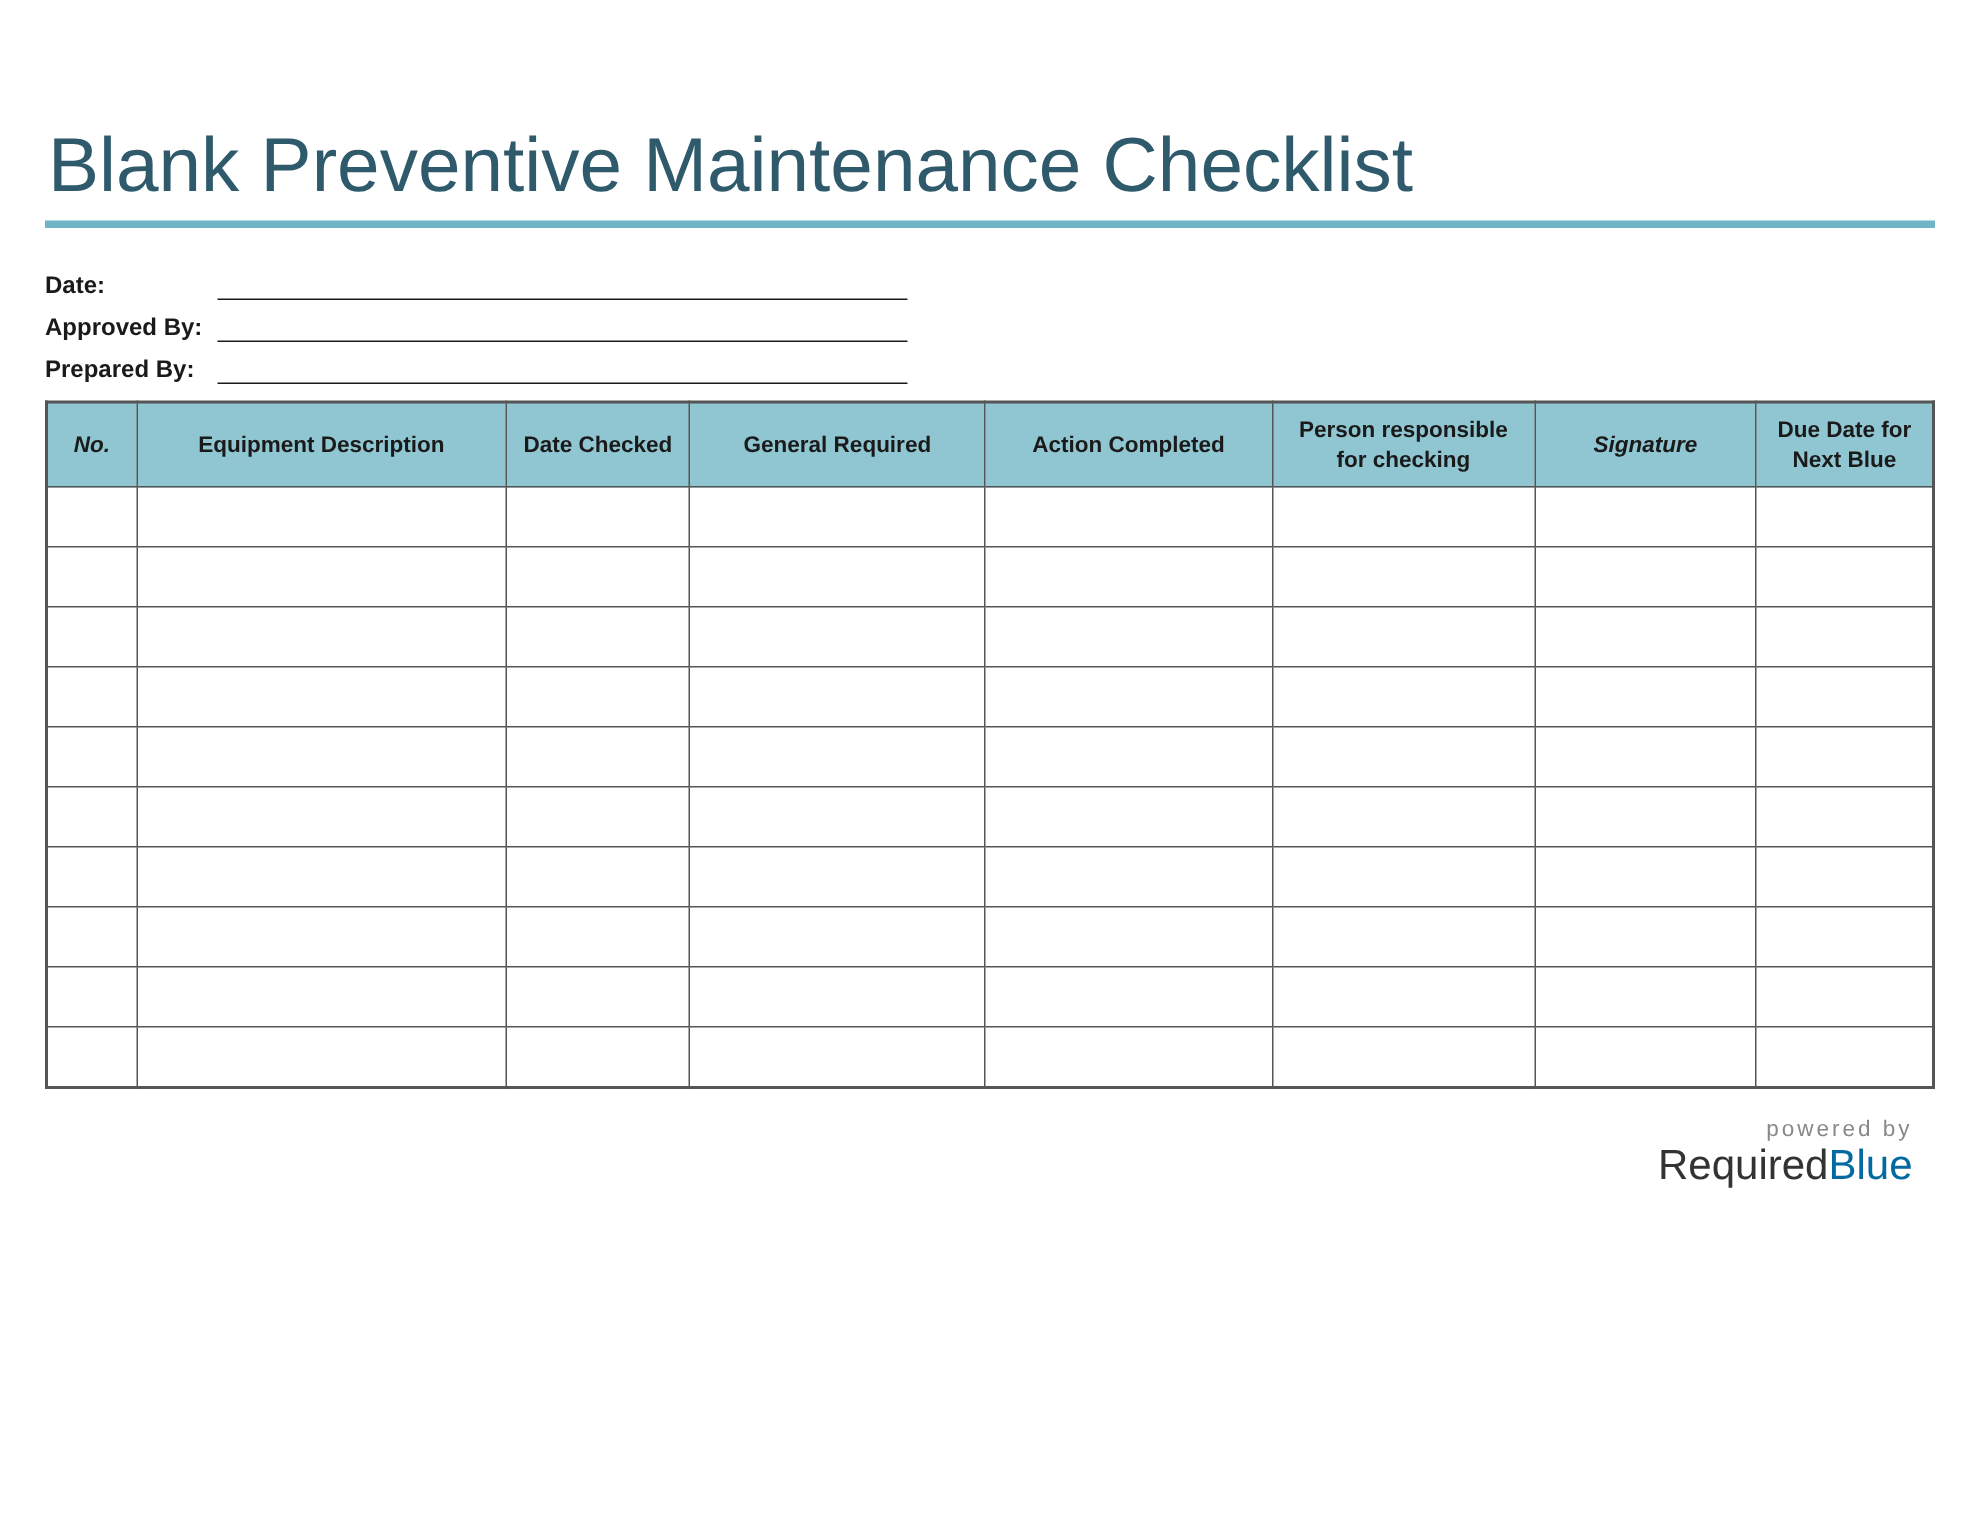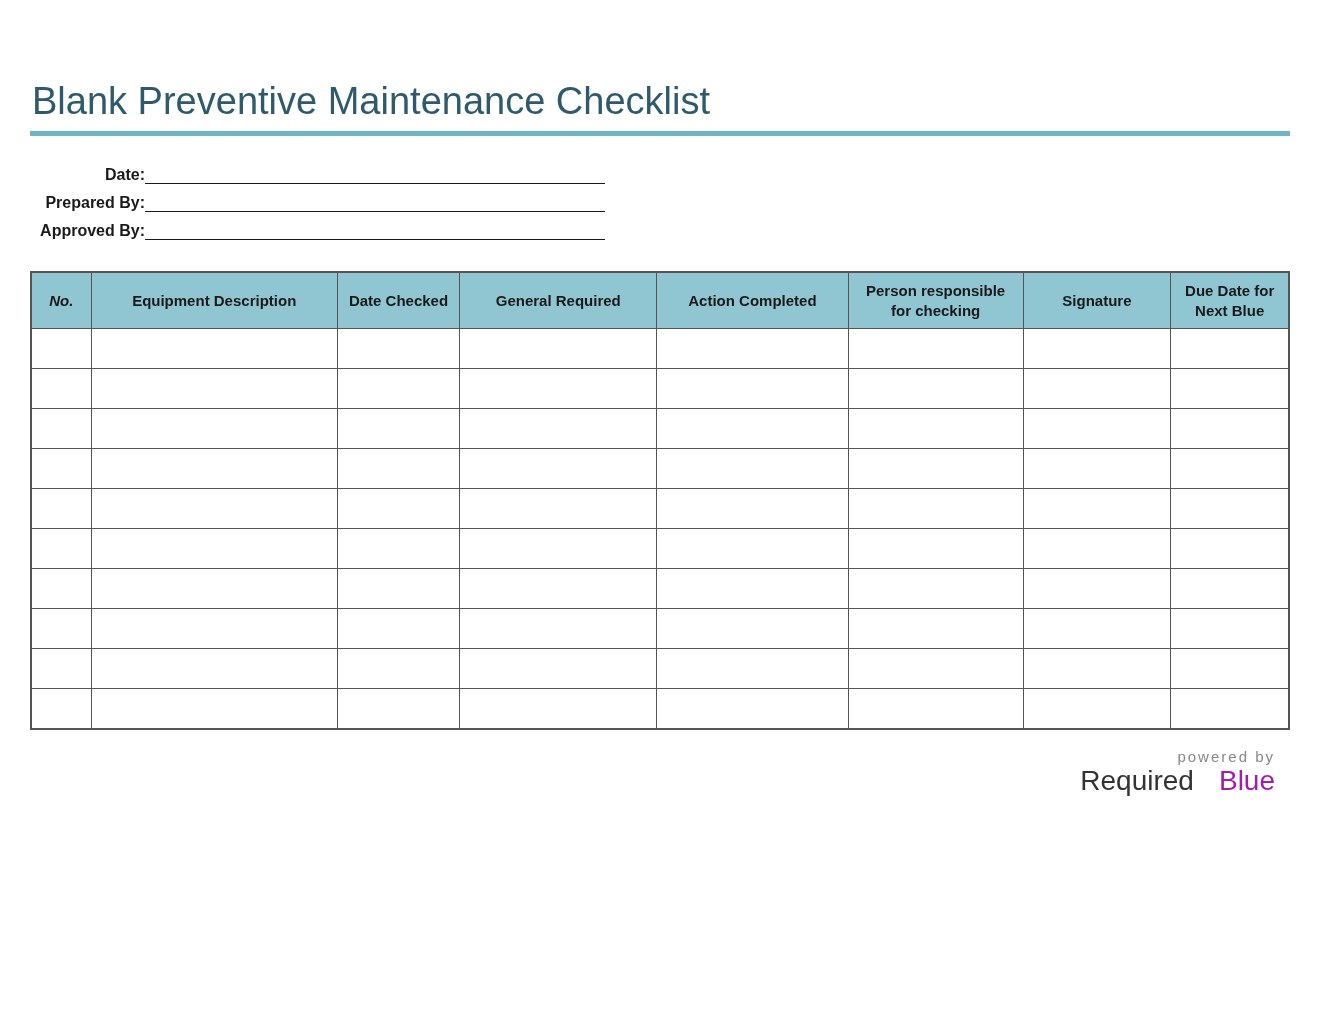--- a/index.html
+++ b/index.html
@@ -8,34 +8,33 @@
       box-sizing: border-box;
     }
     body {
       font-family: 'Segoe UI', Tahoma, Geneva, Verdana, sans-serif;
       background: #ffffff;
       width: 1320px;
       height: 1020px;
       padding: 80px 30px 30px 30px;
     }
     .doc-title {
-      font-size: 38px;
+      font-size: 51px;
       font-weight: 400;
       color: #2e5a6b;
       margin-bottom: 8px;
       padding-left: 2px;
     }
     .title-underline {
       height: 5px;
       background: #6fb5c5;
       margin-bottom: 30px;
     }
     .meta-section {
-      margin-bottom: 31px;
-      text-align: right;
+      margin-bottom: 11px;
     }
     .meta-row {
       display: flex;
       align-items: flex-end;
       margin-bottom: 10px;
     }
     .meta-label {
       font-size: 16px;
       font-weight: 600;
       color: #1a1a1a;
@@ -68,63 +67,62 @@
       border: 1.5px solid #555;
       height: 40px;
       padding: 0;
     }
     .col-no { width: 55px; font-style: italic; }
     .col-desc { width: 225px; }
     .col-date-checked { width: 112px; }
     .col-action-req { width: 180px; }
     .col-action-comp { width: 175px; }
     .col-person { width: 160px; }
-    .col-sig { width: 135px; }
+    .col-sig { width: 135px; font-style: italic; }
     .col-due { width: 108px; }
     .footer {
       text-align: right;
       margin-top: 18px;
       padding-right: 15px;
     }
     .powered-by {
       font-size: 15px;
       color: #888;
       letter-spacing: 2px;
       margin-bottom: 0;
     }
     .brand {
       font-size: 28px;
       font-weight: 400;
     }
     .brand-general {
       color: #333;
     }
     .brand-blue {
-      color: #a21caf;
+      color: #0369a1;
       font-weight: 400;
-      margin-left: 25px;
     }
   </style>
 </head>
 <body>
 
 <h1 class="doc-title">Blank Preventive Maintenance Checklist</h1>
 <div class="title-underline"></div>
 
 <div class="meta-section">
   <div class="meta-row">
     <div class="meta-label">Date:</div>
     <div class="meta-line"></div>
   </div>
   <div class="meta-row">
+    <div class="meta-label">Approved By:</div>
+    <div class="meta-line"></div>
+  </div>
+  <div class="meta-row">
     <div class="meta-label">Prepared By:</div>
-    <div class="meta-line"></div>
-  </div>
-  <div class="meta-row">
-    <div class="meta-label">Approved By:</div>
     <div class="meta-line"></div>
   </div>
 </div>
 
 <table class="checklist-table">
   <thead>
     <tr>
       <th class="col-no">No.</th>
       <th class="col-desc">Equipment Description</th>
       <th class="col-date-checked">Date Checked</th>

